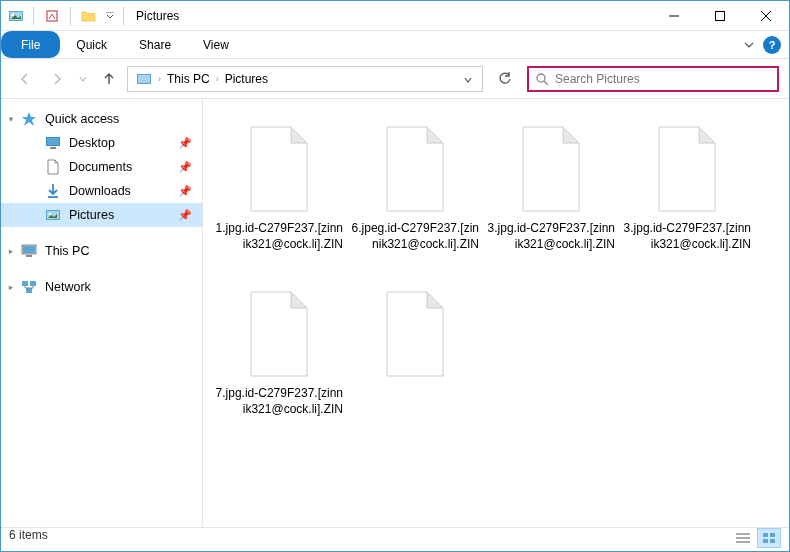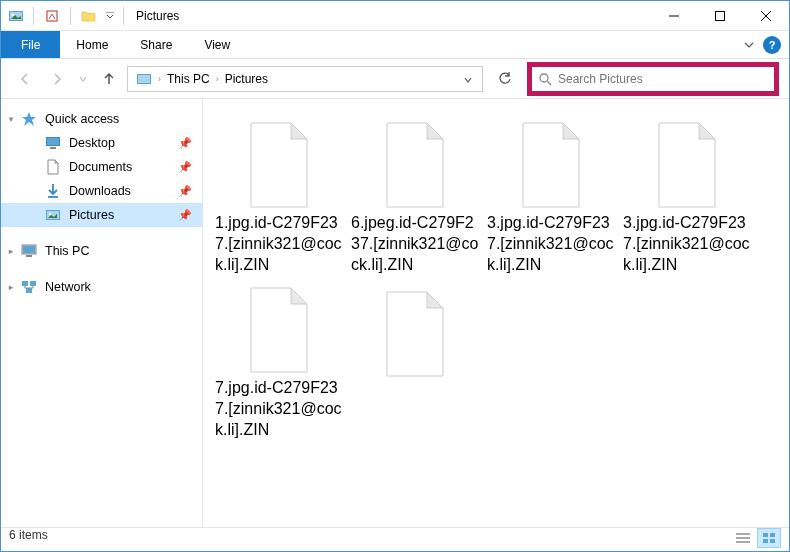--- a/index.html
+++ b/index.html
@@ -14,35 +14,35 @@
 .tb-icon svg { width: 16px; height: 16px; }
 .tb-sep { width: 1px; height: 18px; background: #d0d0d0; margin: 0 4px; }
 .qat-btn { width: 24px; height: 22px; display: flex; align-items: center; justify-content: center; }
 .title-text { font-size: 12px; color: #000; margin-left: 6px; }
 .titlebar-right { margin-left: auto; display: flex; }
 .win-btn { width: 46px; height: 30px; display: flex; align-items: center; justify-content: center; }
 
 
 .ribbon { height: 28px; background: #fff; display: flex; align-items: stretch; border-bottom: 1px solid #e1e1e1; position: relative; z-index: 2; }
 .ribbon-tab { padding: 0 16px; font-size: 12px; display: flex; align-items: center; cursor: default; }
-.ribbon-tab.file { background: #1979ca; color: #fff; padding: 0 20px; }
+.ribbon-tab.file { background: #1979ca; color: #fff; padding: 0 20px; border-radius: 10px; }
 .ribbon-right { margin-left: auto; display: flex; align-items: center; padding-right: 8px; gap: 4px; }
 .ribbon-expand { width: 20px; height: 20px; display: flex; align-items: center; justify-content: center; }
 .help-icon { width: 18px; height: 18px; border-radius: 50%; background: #1979ca; color: #fff; display: flex; align-items: center; justify-content: center; font-size: 11px; font-weight: bold; }
 
 
 .addr-row { height: 40px; background: #fff; display: flex; align-items: center; padding: 0 10px; gap: 4px; border-bottom: 1px solid #e5e5e5; position: relative; z-index: 2; }
 .nav-btn { width: 28px; height: 28px; display: flex; align-items: center; justify-content: center; color: #555; }
 .nav-btn.disabled { color: #bbb; }
 .addr-bar { flex: 1; height: 26px; border: 1px solid #ccc; display: flex; align-items: center; padding: 0 4px; background: #fff; }
 .crumb { display: flex; align-items: center; gap: 4px; padding: 0 4px; font-size: 12px; height: 100%; }
 .crumb-sep { color: #888; font-size: 9px; padding: 0 2px; }
 .addr-drop { margin-left: auto; padding: 0 6px; color: #555; }
 .refresh-btn { width: 28px; height: 26px; display: flex; align-items: center; justify-content: center; margin-left: 4px; }
-.search-box { width: 252px; height: 26px; border: 5px solid #be185d; display: flex; align-items: center; padding: 12px 6px; background: #fff; margin-left: 4px; }
+.search-box { width: 252px; height: 26px; border: 2px solid #be185d; display: flex; align-items: center; padding: 4px 6px; background: #fff; margin-left: 4px; }
 .search-box input { border: none; outline: none; font-size: 12px; flex: 1; color: #555; background: transparent; }
 
 
 .body { display: flex; height: calc(100% - 30px - 28px - 40px - 24px); background: #fff; position: relative; z-index: 1; }
 
 
 .sidebar { width: 202px; border-right: 1px solid #e5e5e5; padding: 8px 0; background: #fff; overflow: hidden; }
 .nav-item { display: flex; align-items: center; height: 24px; padding-left: 28px; font-size: 12.5px; gap: 8px; cursor: default; position: relative; }
 .nav-item.section { padding-left: 20px; }
 .nav-item.sub { padding-left: 44px; }
@@ -50,21 +50,21 @@
 .nav-item .expand { position: absolute; left: 4px; color: #888; font-size: 9px; width: 12px; text-align: center; }
 .nav-item.section .expand { left: 4px; }
 .nav-icon { width: 16px; height: 16px; display: flex; align-items: center; justify-content: center; }
 .pin { margin-left: auto; margin-right: 10px; color: #888; font-size: 11px; }
 .nav-spacer { height: 12px; }
 
 
 .content { flex: 1; padding: 16px 8px; display: flex; flex-wrap: wrap; align-content: flex-start; gap: 0; overflow-y: auto; background: #fff; }
 .file-item { width: 136px; height: 165px; display: flex; flex-direction: column; align-items: center; padding: 6px 4px; cursor: default; }
 .file-icon-wrap { width: 96px; height: 96px; display: flex; align-items: center; justify-content: center; margin-bottom: 4px; }
-.file-name { font-size: 16px; text-align: left; line-height: 1.3; word-break: break-all; max-width: 128px; }
+.file-name { font-size: 12px; text-align: right; line-height: 1.3; word-break: break-all; max-width: 128px; }
 
 
 .statusbar { height: 24px; background: #fff; border-top: 1px solid #e5e5e5; display: flex; padding: 0 8px; font-size: 12px; color: #333; position: relative; z-index: 2; }
 .statusbar-right { margin-left: auto; display: flex; gap: 2px; }
 .view-btn { width: 24px; height: 20px; display: flex; align-items: center; justify-content: center; border: 1px solid transparent; }
 .view-btn.active { background: #cce8ff; border-color: #99d1ff; }
 </style>
 </head>
 <body>
 
@@ -116,21 +116,21 @@
       <svg width="10" height="10" viewBox="0 0 10 10">
           <line x1="0" y1="0" x2="10" y2="10" stroke="#000" stroke-width="1"></line>
           <line x1="10" y1="0" x2="0" y2="10" stroke="#000" stroke-width="1"></line>
         </svg>
     </div>
   </div>
 </div>
 
 <div class="ribbon">
   <div class="ribbon-tab file">File</div>
-  <div class="ribbon-tab">Home</div>
+  <div class="ribbon-tab">Quick</div>
   <div class="ribbon-tab">Share</div>
   <div class="ribbon-tab">View</div>
   <div class="ribbon-right">
     <div class="ribbon-expand">
       <svg width="10" height="10" viewBox="0 0 10 10">
           <path d="M1 3 L5 7 L9 3" fill="none" stroke="#555" stroke-width="1.2"></path>
         </svg>
     </div>
     <div class="help-icon">?</div>
   </div>

